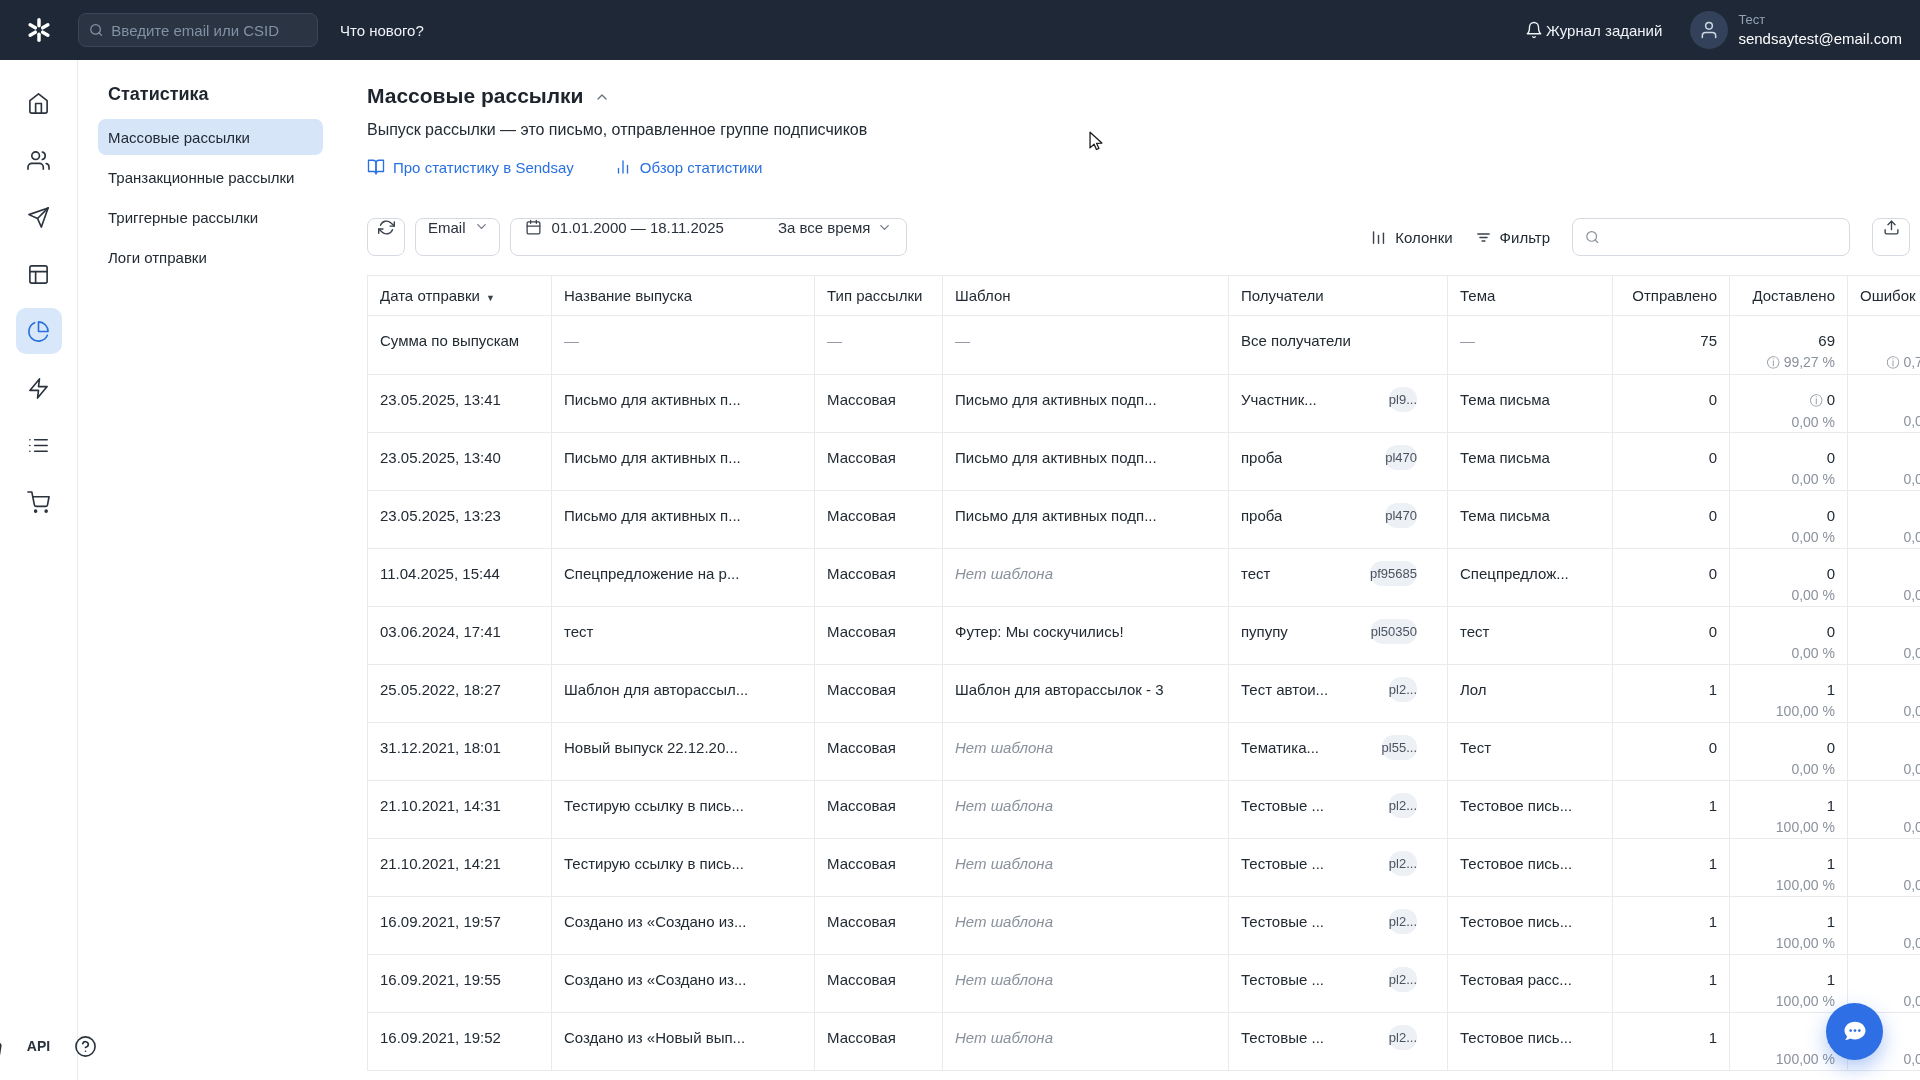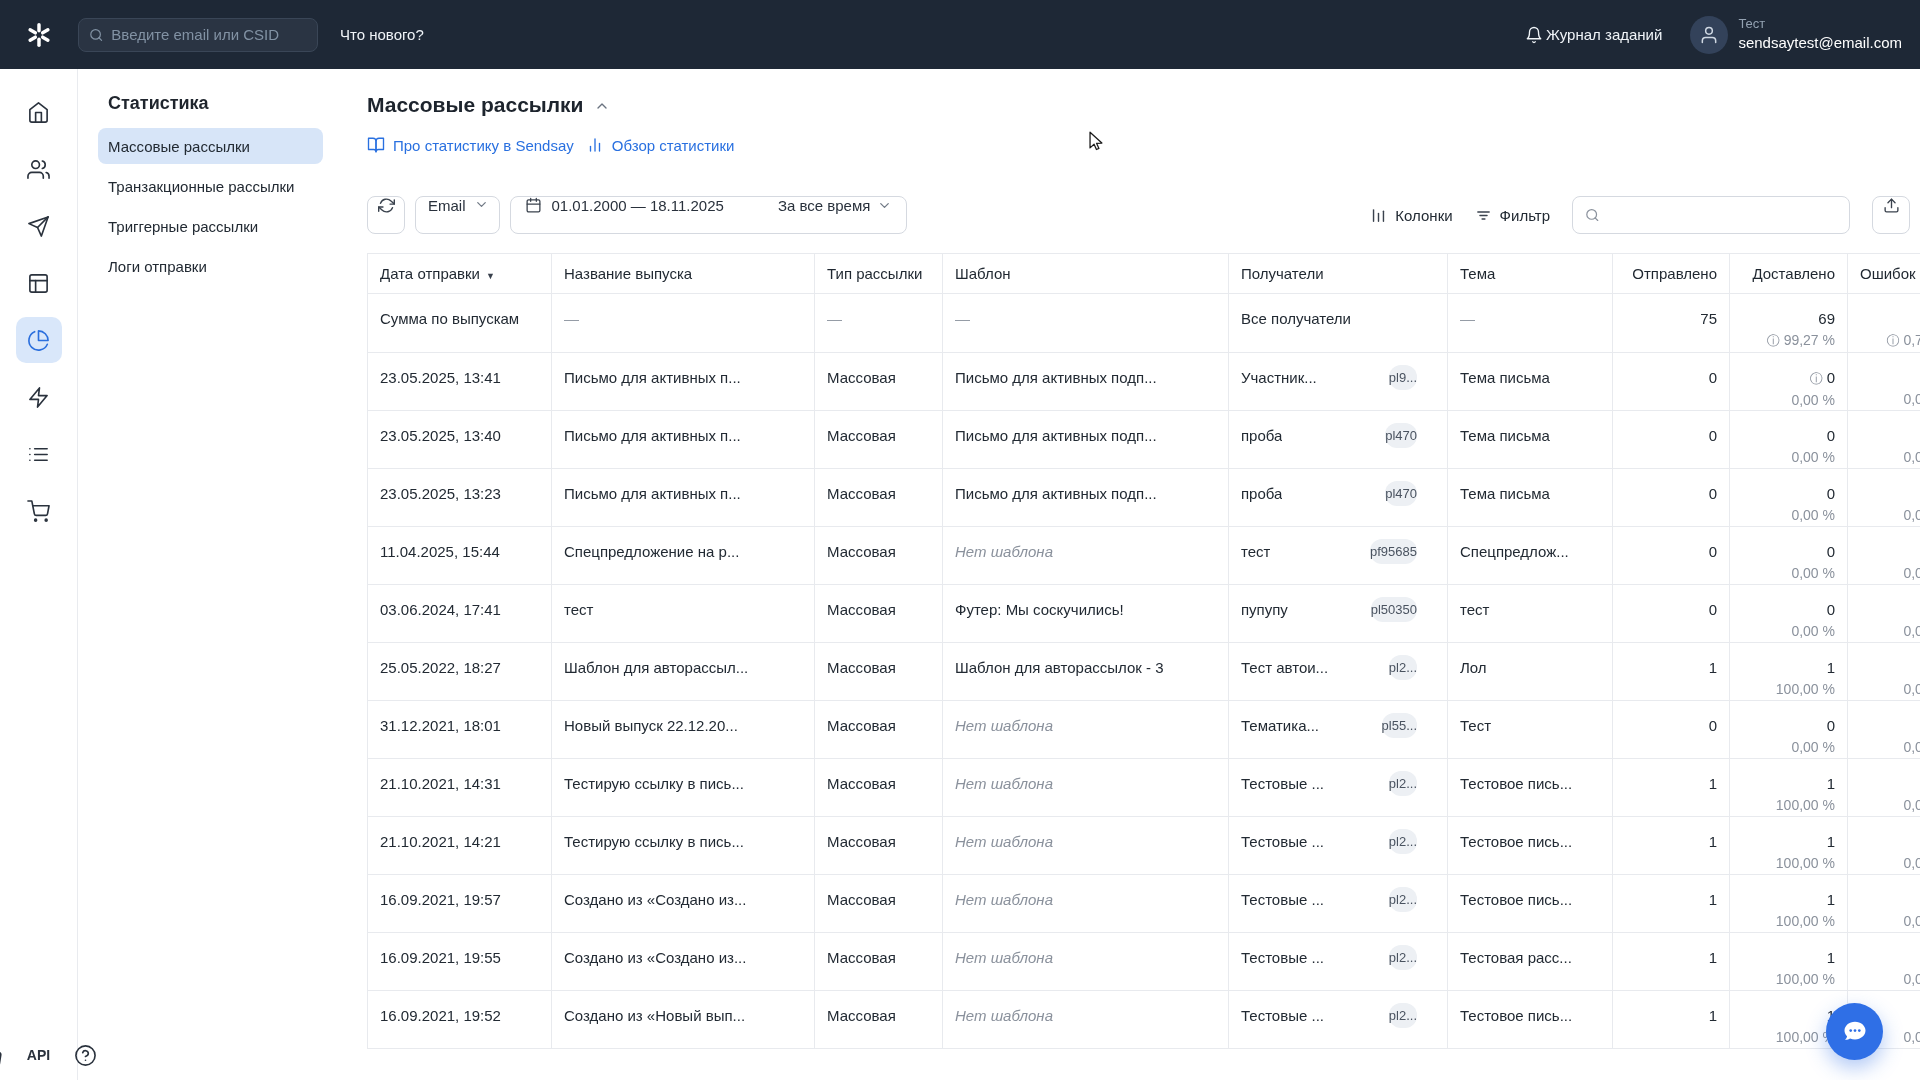--- a/index.html
+++ b/index.html
@@ -1,21 +1,21 @@
 <!DOCTYPE html>
 <html style="--topbar_bg: #1e2836; --accent: #2970e0; --link: #2970e0; --active_item_bg: #d7e5f8; --active_icon_bg: #d9e7fa; --badge_bg: #edf0f4; --fab: #2f6fe6;"><head>
 <meta charset="utf-8">
 <style>
   *{margin:0;padding:0;box-sizing:border-box}
   html,body{width:1920px;height:1080px;overflow:hidden}
   body{font-family:"Liberation Sans","DejaVu Sans",sans-serif;background:#fff;color:#222a33;position:relative;cursor:default}
   svg{display:block}
 
   
-  .topbar{height:69px;background:var(--topbar_bg,#1e2836);display:flex;align-items:center;padding-right:18px}
+  .topbar{height:60px;background:var(--topbar_bg,#1e2836);display:flex;align-items:center;padding-right:18px}
   .logo-wrap{width:78px;display:flex;justify-content:center;align-items:center}
   .tb-search{width:240px;height:34px;background:#2a3443;border:1px solid #3a4657;border-radius:8px;display:flex;align-items:center;padding:0 10px;gap:8px}
   .tb-search input{background:transparent;border:0;outline:0;color:#e8edf3;font-size:15px;width:100%}
   .tb-search input::placeholder{color:#8292a4}
   .whats-new{color:#f0f4f8;font-size:15px;margin-left:22px;cursor:pointer}
   .tb-right{margin-left:auto;display:flex;align-items:center;gap:28px}
   .journal{display:flex;align-items:center;gap:3px;color:#f0f4f8;font-size:15px;cursor:pointer}
   .user{display:flex;align-items:center;gap:10px;cursor:pointer}
   .avatar{width:38px;height:38px;border-radius:50%;background:#33425a;display:flex;align-items:center;justify-content:center;color:#cfd8e3}
   .user-name{color:#93a1b1;font-size:13px;line-height:1.3}
@@ -33,21 +33,21 @@
   .sb-title{font-size:18px;font-weight:700;color:#1f252d;margin:0 0 14px 10px}
   .sb-item{height:36px;border-radius:8px;display:flex;align-items:center;padding:0 10px;font-size:15px;color:#222a33;margin-bottom:4px;cursor:pointer;white-space:nowrap}
   .sb-item.active{background:var(--active_item_bg,#d7e5f8)}
 
   
   .main{flex:1;min-width:0;padding:24px 0 0 24px;display:flex;flex-direction:column;overflow:hidden}
   .page-head{display:flex;align-items:center;gap:10px}
   .page-title{font-size:21px;font-weight:700;color:#1d242d}
   .collapse{color:#6a7380;cursor:pointer;margin-top:2px}
   .subtitle{margin-top:13px;font-size:16px;color:#222a33}
-  .links{display:flex;align-items:center;gap:12px;margin-top:19px}
+  .links{display:flex;align-items:center;gap:40px;margin-top:19px}
   .blue-link{display:flex;align-items:center;gap:8px;color:var(--link,#2970e0);font-size:15px;cursor:pointer;text-decoration:none}
 
   .toolbar{display:flex;align-items:center;margin-top:42px;padding-right:10px;gap:10px}
   .btn{height:38px;border:1px solid #d5d9e0;border-radius:8px;background:#fff;display:flex;align-items:flex-start;cursor:pointer;color:#29313c;font-size:15px}
   .icon-btn{width:38px;justify-content:center}
   .select{padding:0 10px 0 12px;gap:8px}
   .date-ctl{padding:0 14px;gap:10px}
   .period{margin-left:44px;display:flex;align-items:center;gap:7px}
   .chev{color:#717a86}
   .toolbar-right{margin-left:auto;display:flex;align-items:center;gap:22px}
@@ -211,20 +211,21 @@
 
   <main class="main">
     <div class="page-head">
       <h1 class="page-title">Массовые рассылки</h1>
       <span class="collapse">
         <svg width="16" height="16" viewBox="0 0 24 24" fill="none" stroke="currentColor" stroke-width="2" stroke-linecap="round" stroke-linejoin="round">
             <polyline points="18 15 12 9 6 15"></polyline>
           </svg>
       </span>
     </div>
+    <p class="subtitle">Выпуск рассылки — это письмо, отправленное группе подписчиков</p>
     <div class="links">
       <a class="blue-link">
         <svg width="18" height="18" viewBox="0 0 24 24" fill="none" stroke="currentColor" stroke-width="1.8" stroke-linecap="round" stroke-linejoin="round">
             <path d="M2 3h6a4 4 0 0 1 4 4v14a3 3 0 0 0-3-3H2z"></path>
             <path d="M22 3h-6a4 4 0 0 0-4 4v14a3 3 0 0 1 3-3h7z"></path>
           </svg>
         <span>Про статистику в Sendsay</span>
       </a>
       <a class="blue-link">
         <svg width="18" height="18" viewBox="0 0 24 24" fill="none" stroke="currentColor" stroke-width="1.8" stroke-linecap="round" stroke-linejoin="round">

